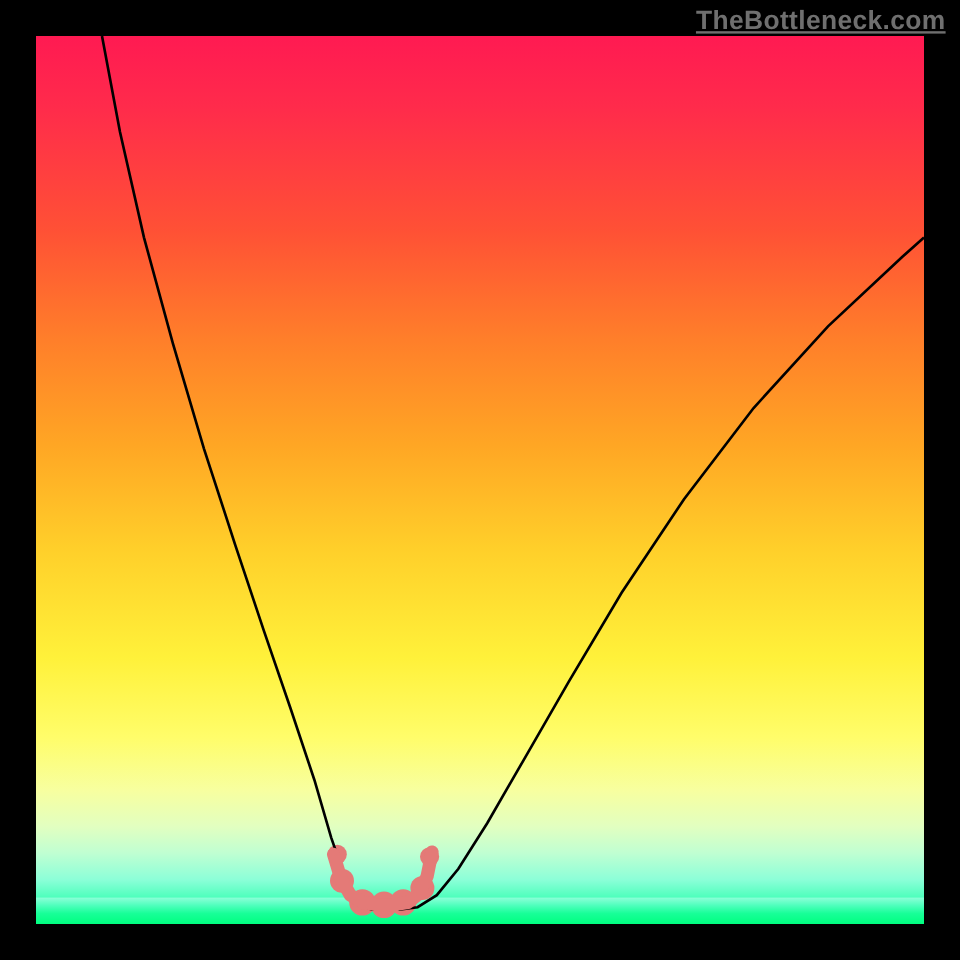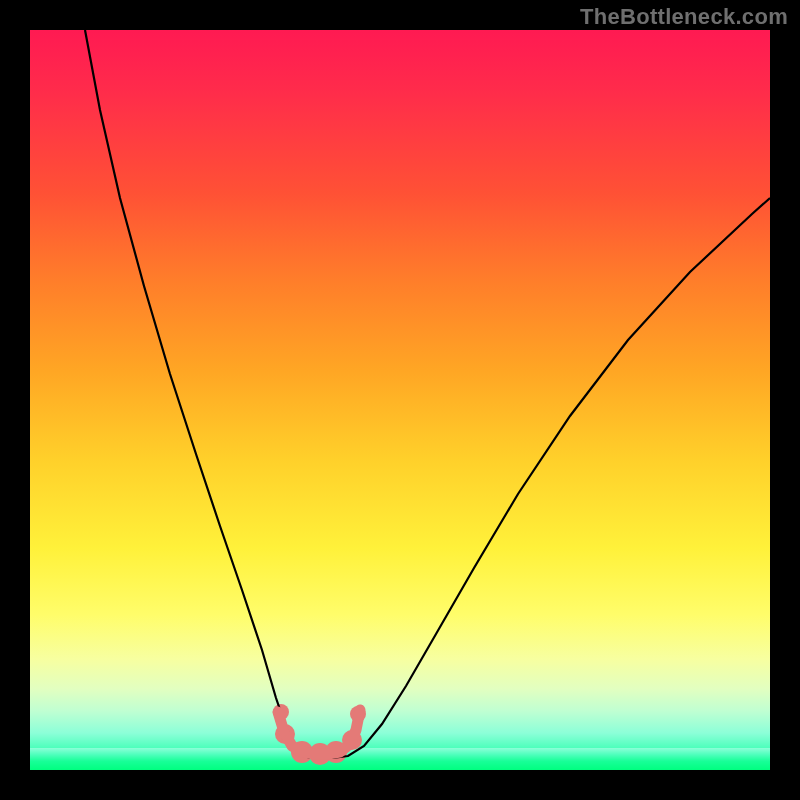--- a/index.html
+++ b/index.html
@@ -67,20 +67,21 @@
   }
   .attribution {
     position: absolute;
     top: 4px;
     right: 12px;
     font-family: Arial, Helvetica, sans-serif;
     font-size: 22px;
     font-weight: 600;
     color: #6f6f6f;
     letter-spacing: 0.3px;
+    text-decoration: underline;
   }
 </style>
 </head>
 <body>
 
 <div class="frame">
   <div class="plot-area">
     <div class="gradient-bg"></div>
     <div class="green-band"></div>
     <svg class="curves" viewBox="0 0 740 740">

